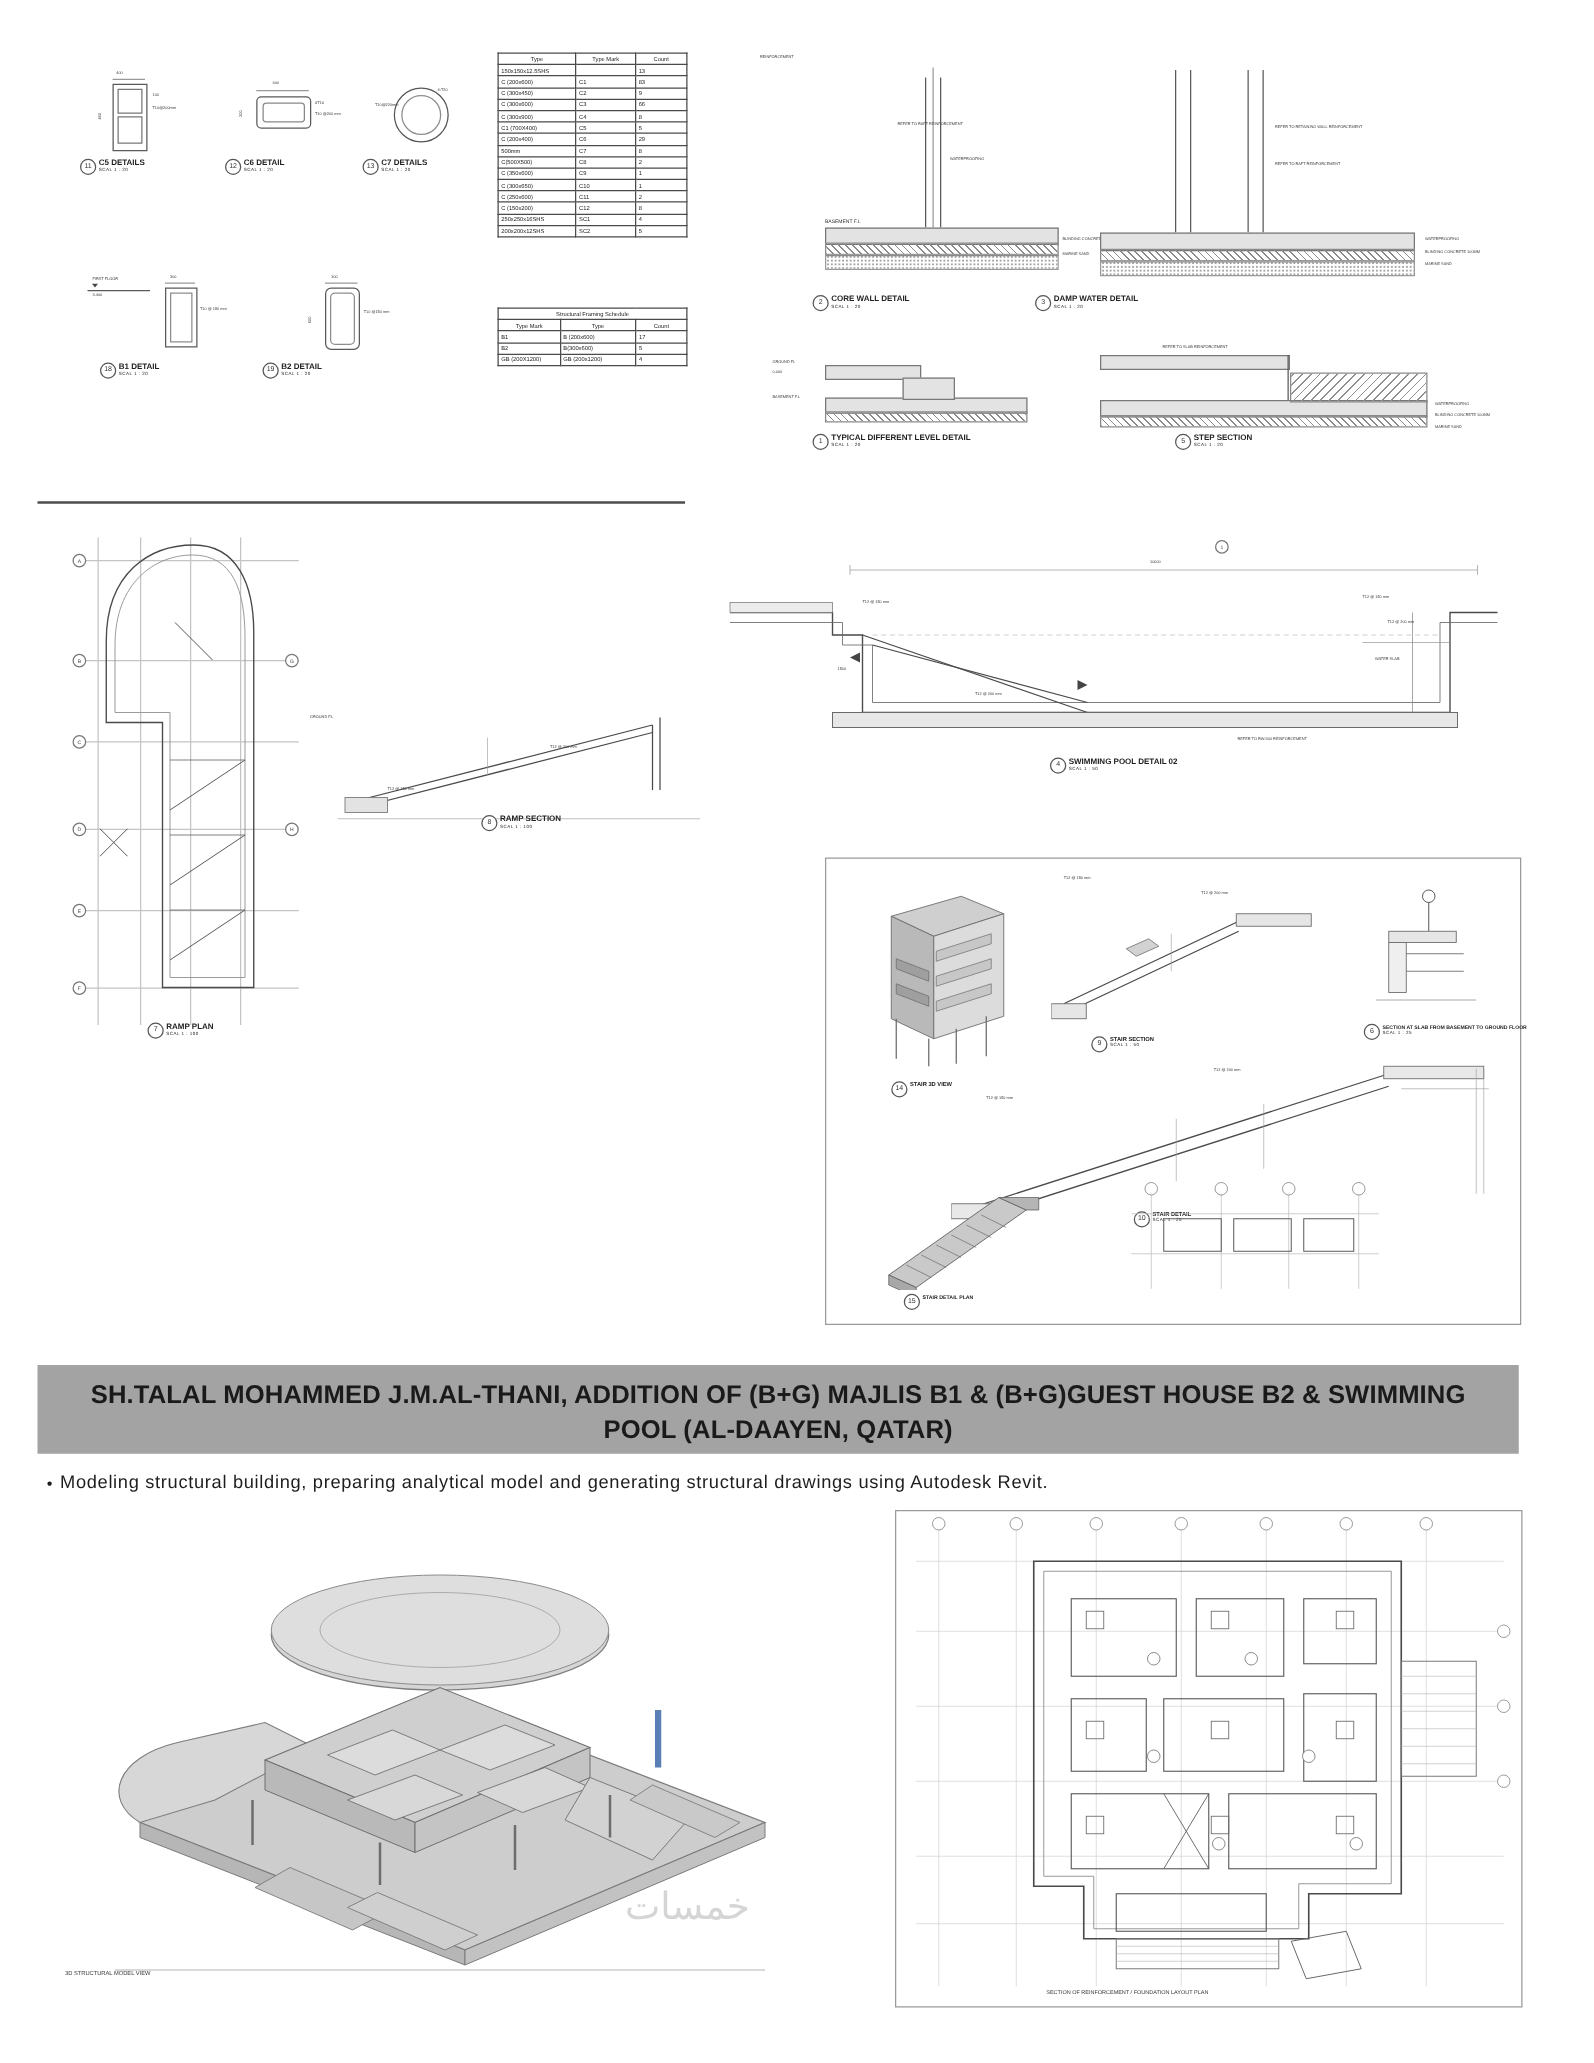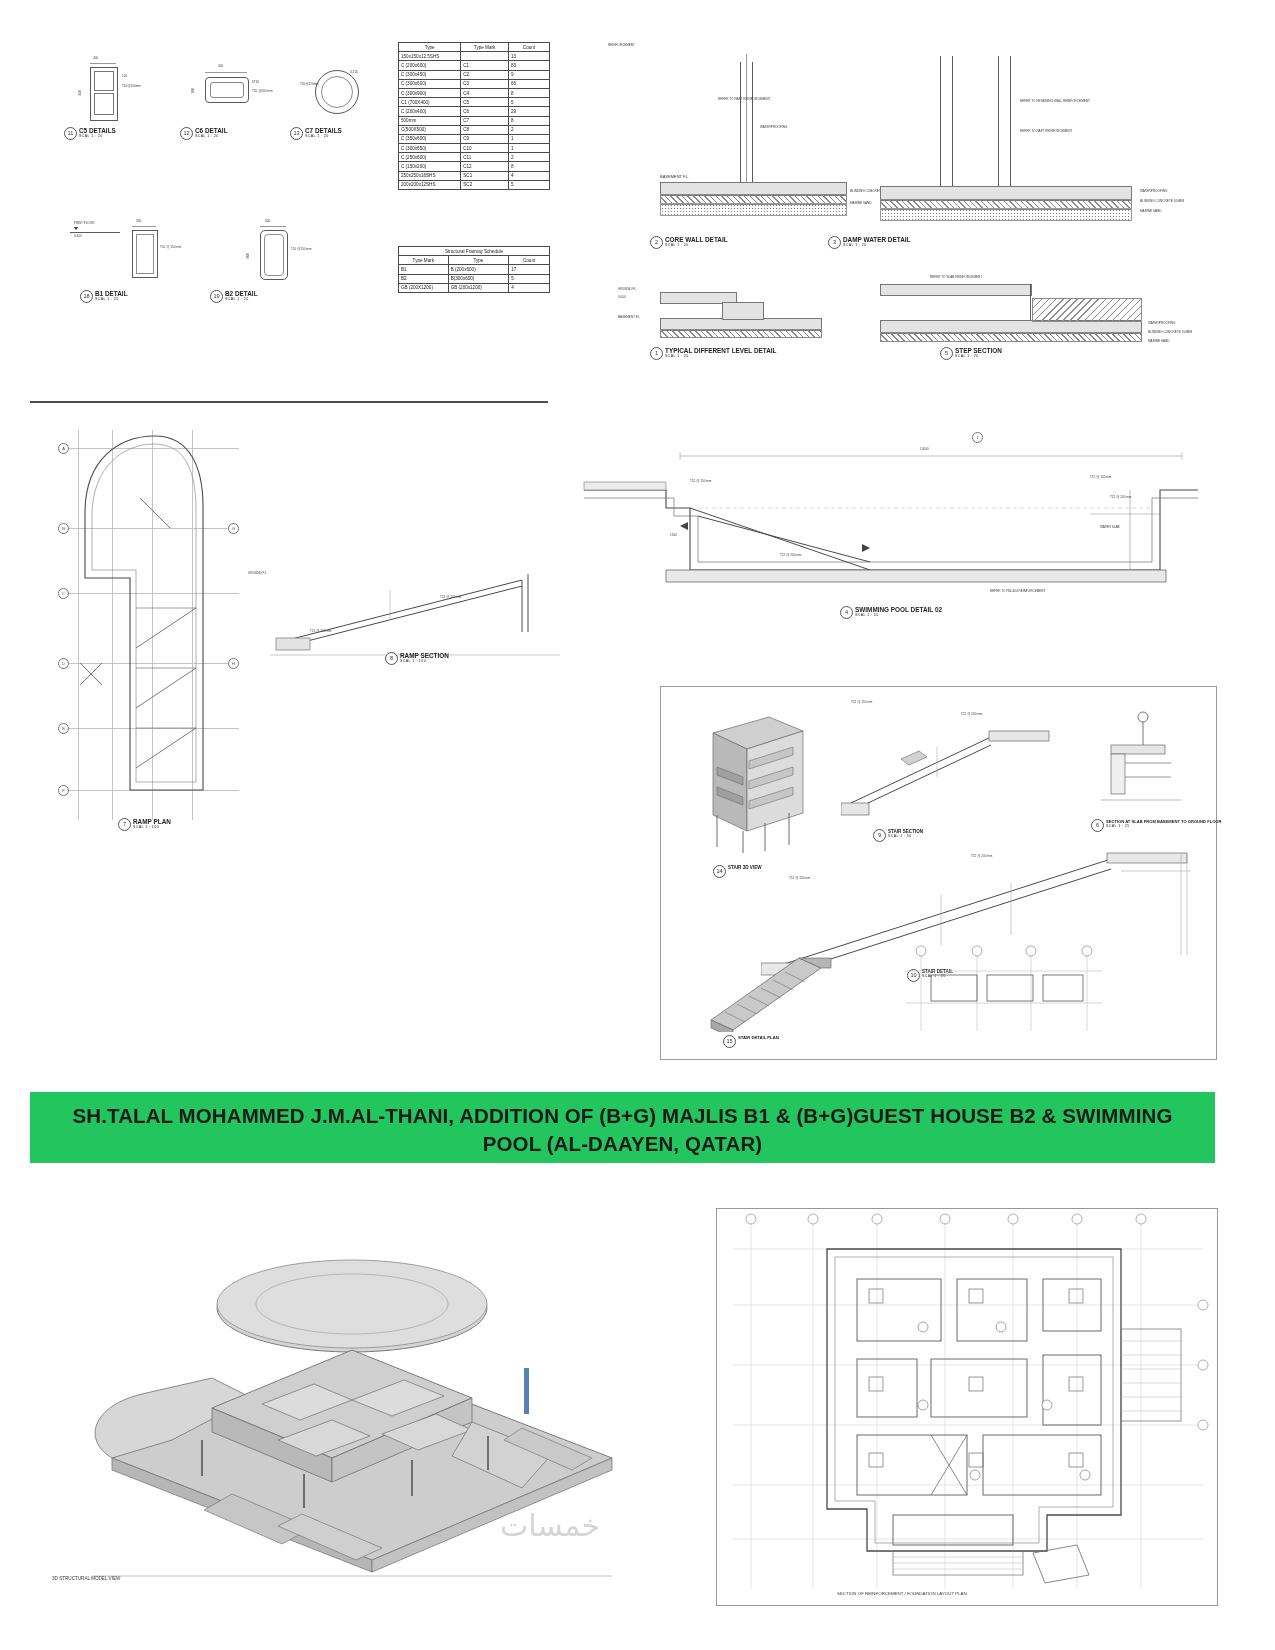--- a/index.html
+++ b/index.html
@@ -20,21 +20,21 @@
 
   
   table.sched{position:absolute;border-collapse:collapse;background:#fff;}
   table.sched td,table.sched th{border:1px solid #4a4a4a;font-size:4.6px;padding:0 2px;
         height:8.2px;color:#222;font-weight:normal;text-align:left;white-space:nowrap;}
   table.sched th{text-align:center;font-weight:normal;}
   table.sched td.c{text-align:left;}
   .schedtitle{font-size:5px;text-align:center;}
 
   
-  .banner{position:absolute;left:30px;top:1092px;width:1185px;background:#22c55e;}
+  .banner{position:absolute;left:30px;top:1092px;width:1185px;background:#a3a3a3;}
   .banner h1{margin:0;padding:10px 20px 4px;text-align:center;font-size:20.5px;line-height:1.38;
         font-weight:bold;color:#1a1a1a;letter-spacing:.1px;}
   .bullet{position:absolute;left:32px;top:1178px;width:1180px;font-size:14.6px;color:#1d1d1d;
         letter-spacing:.55px;}
   .bullet .dot{display:inline-block;width:16px;text-align:center;font-size:13px;vertical-align:middle;}
 
   
   .divider{position:absolute;left:30px;top:401px;width:518px;height:2px;background:#4d4d4d;}
 
   
@@ -523,20 +523,23 @@
       <circle cx="30" cy="6" r="5" fill="#fff" stroke="#777" stroke-width="0.6"></circle>
       <circle cx="86" cy="6" r="5" fill="#fff" stroke="#777" stroke-width="0.6"></circle>
       <circle cx="140" cy="6" r="5" fill="#fff" stroke="#777" stroke-width="0.6"></circle>
       <circle cx="196" cy="6" r="5" fill="#fff" stroke="#777" stroke-width="0.6"></circle>
     </svg>
   </div>
 
   <div class="banner">
     <h1>SH.TALAL MOHAMMED J.M.AL-THANI, ADDITION OF (B+G) MAJLIS B1 &amp; (B+G)GUEST HOUSE B2 &amp; SWIMMING POOL (AL-DAAYEN, QATAR)</h1>
   </div>
+  <div class="bullet">
+    <span class="dot">•</span><span>Modeling structural building, preparing analytical model and generating structural drawings using Autodesk Revit.</span>
+  </div>
 
   <div class="model3d">
     <svg width="600" height="380" style="position:absolute;left:0;top:0;">
 
       <ellipse cx="300" cy="100" rx="135" ry="44" fill="#d5d5d5" stroke="#7e7e7e" stroke-width="1"></ellipse>
       <ellipse cx="300" cy="96" rx="135" ry="44" fill="#dedede" stroke="#8b8b8b" stroke-width="0.8"></ellipse>
       <ellipse cx="300" cy="96" rx="96" ry="30" fill="none" stroke="#9a9a9a" stroke-width="0.6"></ellipse>
 
       <polygon points="60,250 300,150 560,250 320,352" fill="#cdcdcd" stroke="#7a7a7a" stroke-width="1"></polygon>
       <polygon points="60,250 60,262 320,364 320,352" fill="#b6b6b6" stroke="#7a7a7a" stroke-width="0.8"></polygon>

